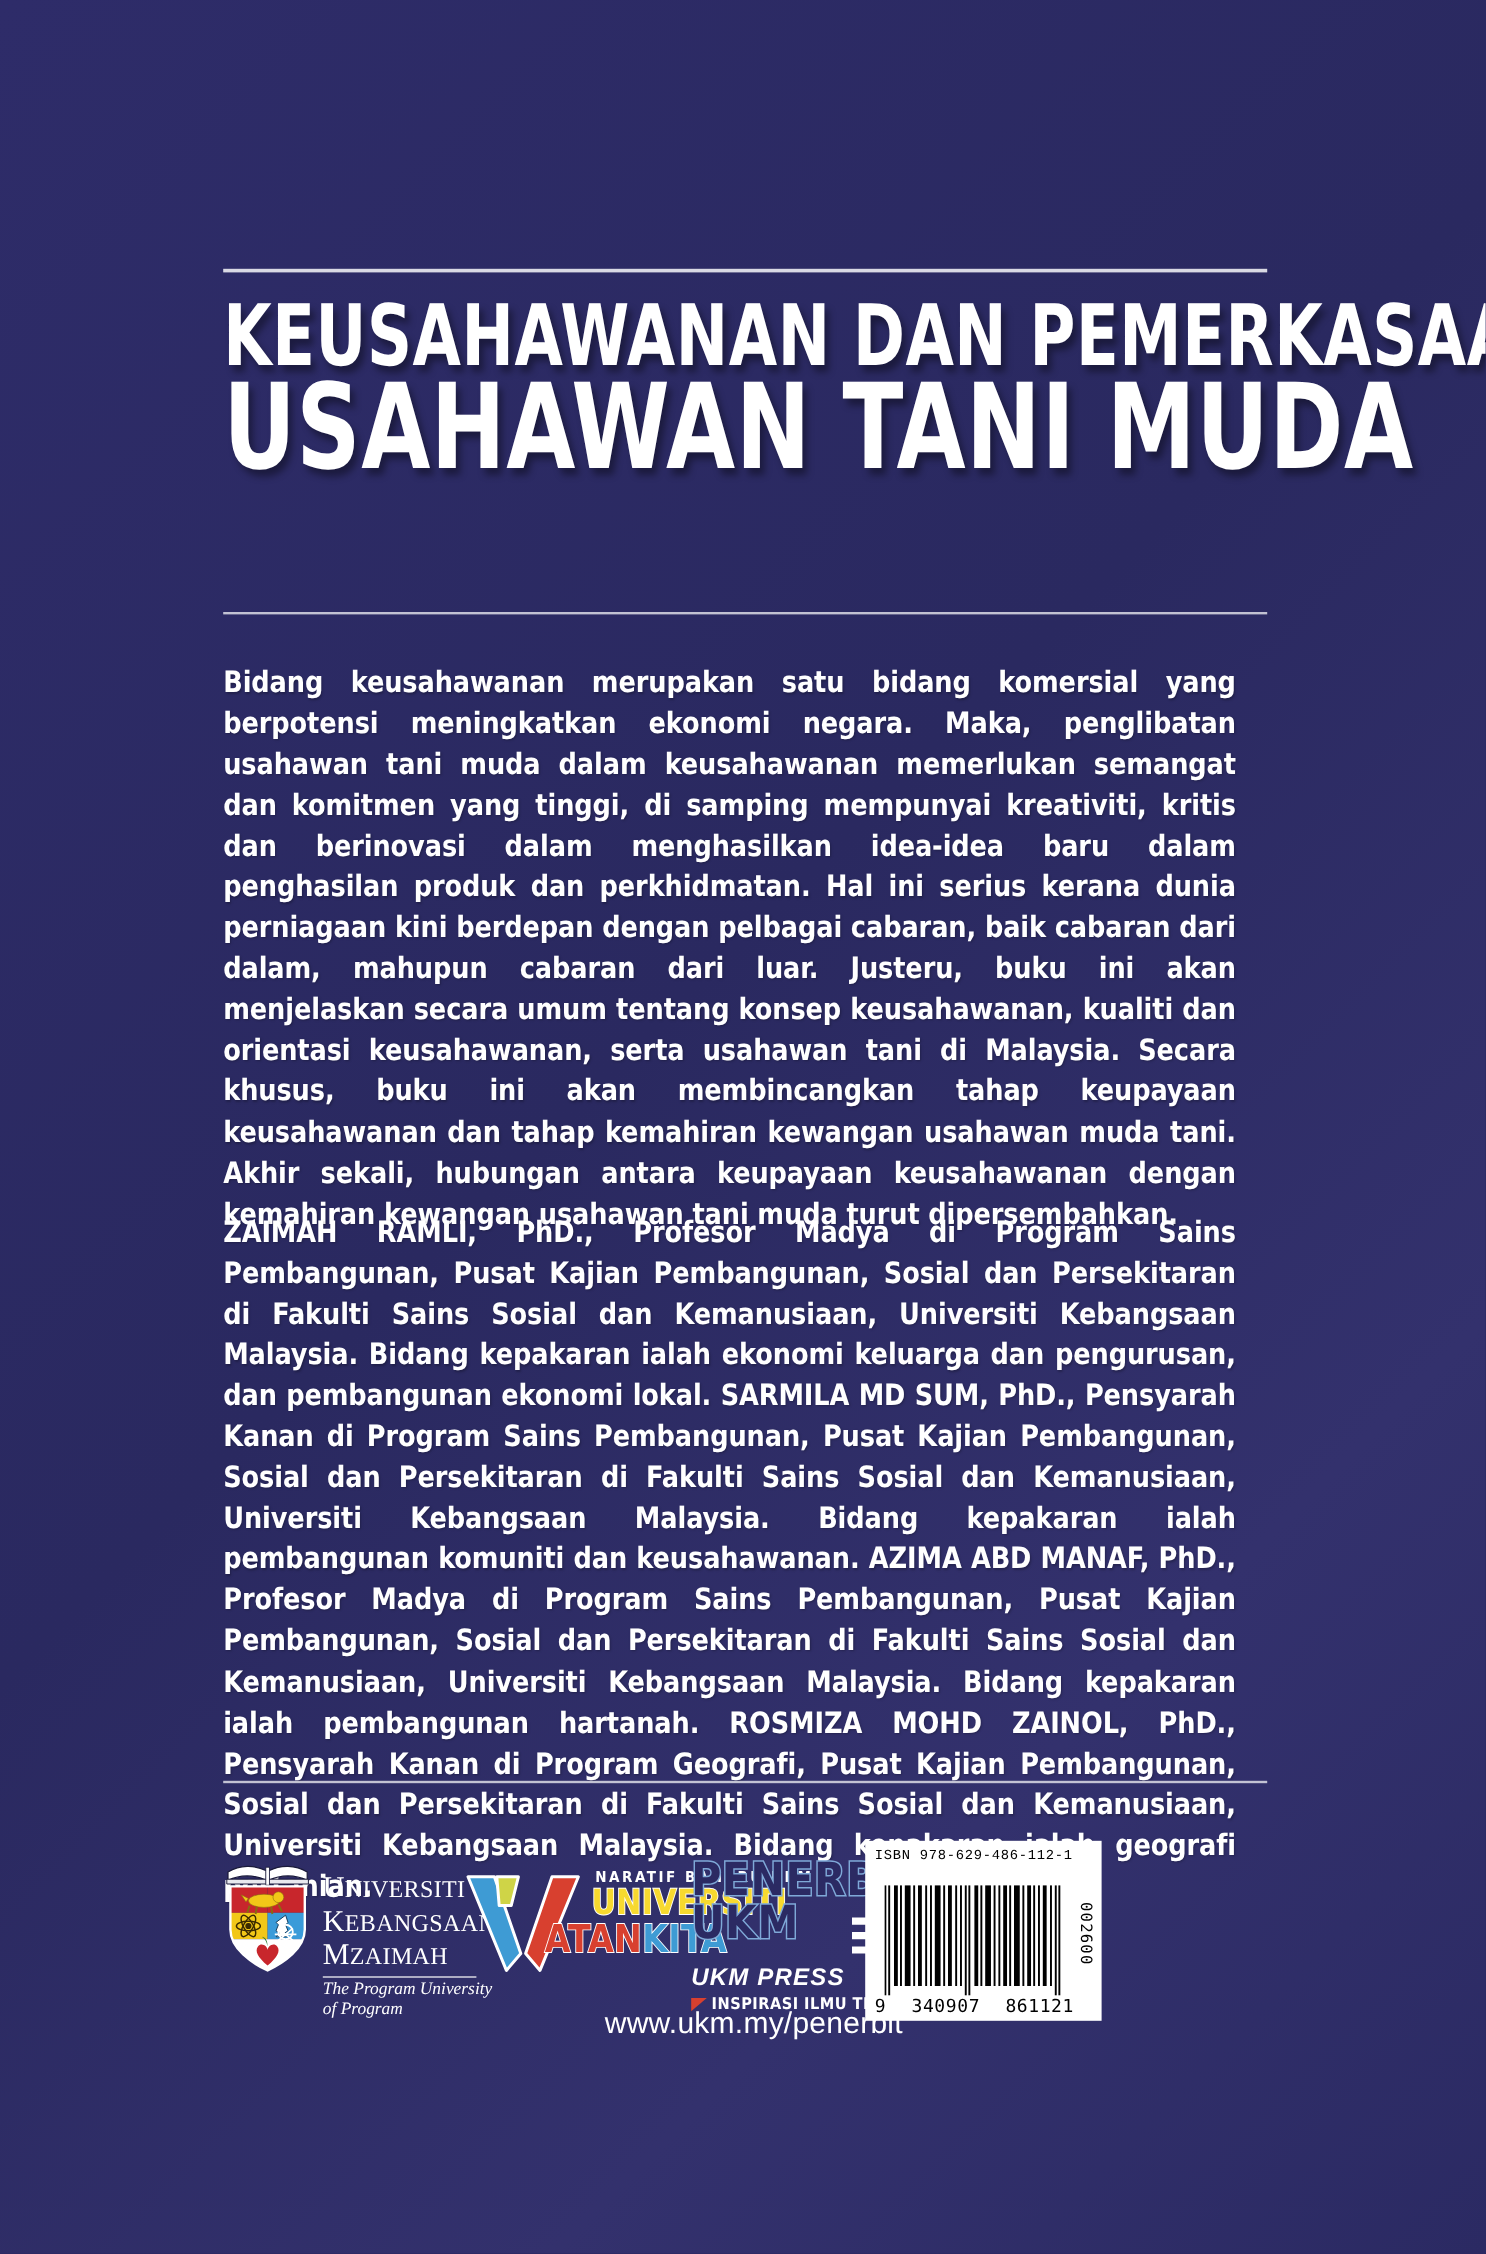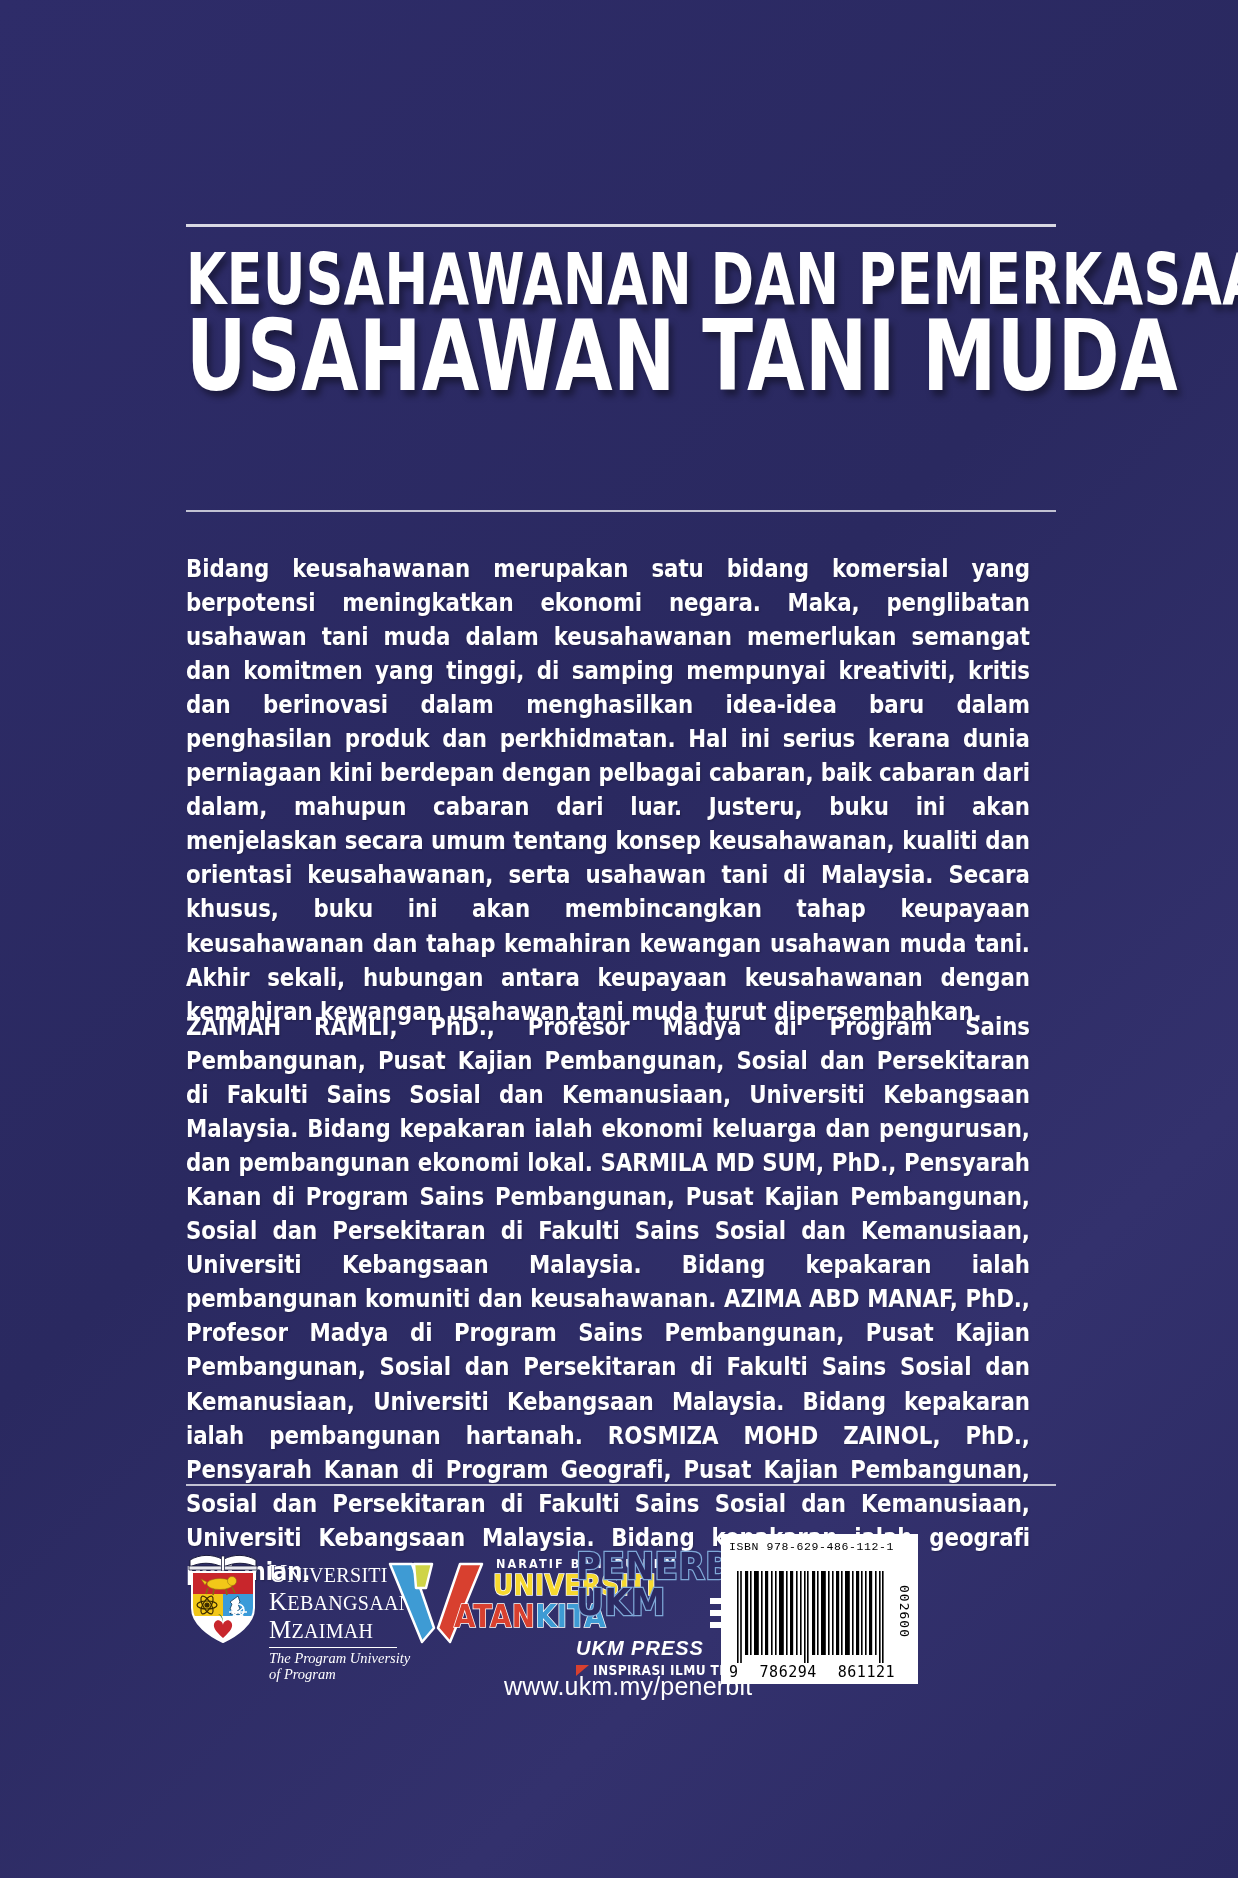--- a/index.html
+++ b/index.html
@@ -480,21 +480,21 @@
               <rect x="128" y="0" width="1.6" height="84"></rect>
               <rect x="132" y="0" width="3.2" height="84"></rect>
               <rect x="138" y="0" width="1.6" height="84"></rect>
               <rect x="142" y="0" width="1.6" height="92"></rect>
               <rect x="145" y="0" width="1.6" height="92"></rect>
             </g>
           </svg>
           <div class="bc-side">002600</div>
           <div class="bc-digits">
             <span>9</span>
-            <span>786294</span>
+            <span>340907</span>
             <span>861121</span>
           </div>
         </div>
       </div>
 
     </div>
   </div>
 </div>
 
 </body></html>

